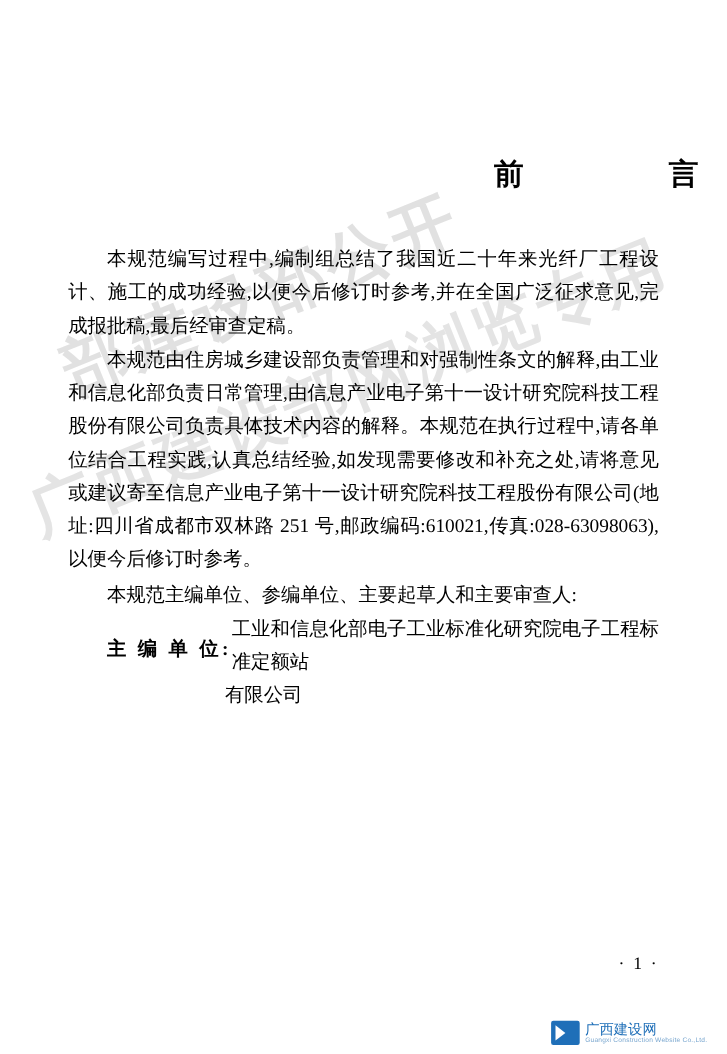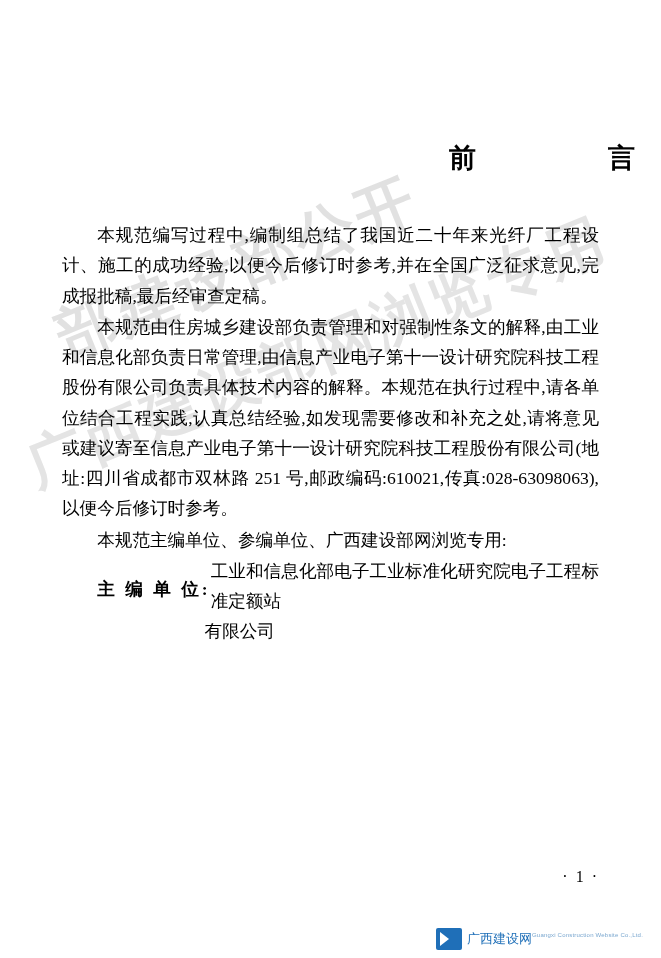--- a/index.html
+++ b/index.html
@@ -132,20 +132,21 @@
     left: 4px;
     top: 4px;
     width: 0;
     height: 0;
     border-left: 9px solid #ffffff;
     border-top: 7px solid transparent;
     border-bottom: 7px solid transparent;
   }
   .site-logo .txt {
     display: flex;
+    flex-direction: column;
     line-height: 1.05;
   }
   .site-logo .txt .cn {
     font-size: 13px;
     color: #1f6fb8;
     font-family: "Liberation Sans", sans-serif;
     white-space: nowrap;
   }
   .site-logo .txt .en {
     font-size: 6px;
@@ -161,21 +162,21 @@
 <div class="page">
 
   <div class="watermark">部建设部公开</div>
   <div class="watermark w2">广西建设部网浏览专用</div>
 
   <div class="doc-title">前　　言</div>
 
   <div class="content">
     <p class="para">本规范编写过程中,编制组总结了我国近二十年来光纤厂工程设计、施工的成功经验,以便今后修订时参考,并在全国广泛征求意见,完成报批稿,最后经审查定稿。</p>
     <p class="para">本规范由住房城乡建设部负责管理和对强制性条文的解释,由工业和信息化部负责日常管理,由信息产业电子第十一设计研究院科技工程股份有限公司负责具体技术内容的解释。本规范在执行过程中,请各单位结合工程实践,认真总结经验,如发现需要修改和补充之处,请将意见或建议寄至信息产业电子第十一设计研究院科技工程股份有限公司(地址:四川省成都市双林路 251 号,邮政编码:610021,传真:028-63098063),以便今后修订时参考。</p>
-    <p class="para">本规范主编单位、参编单位、广西建设部网浏览专用:</p>
+    <p class="para">本规范主编单位、参编单位、主要起草人和主要审查人:</p>
 
     <div class="entry">
       <span class="entry-label">主 编 单 位:</span>
       <span class="entry-body">工业和信息化部电子工业标准化研究院电子工程标准定额站</span>
     </div>
     <div class="entry-cont">有限公司</div>
   </div>
 
   <div class="page-number">· 1 ·</div>
 

